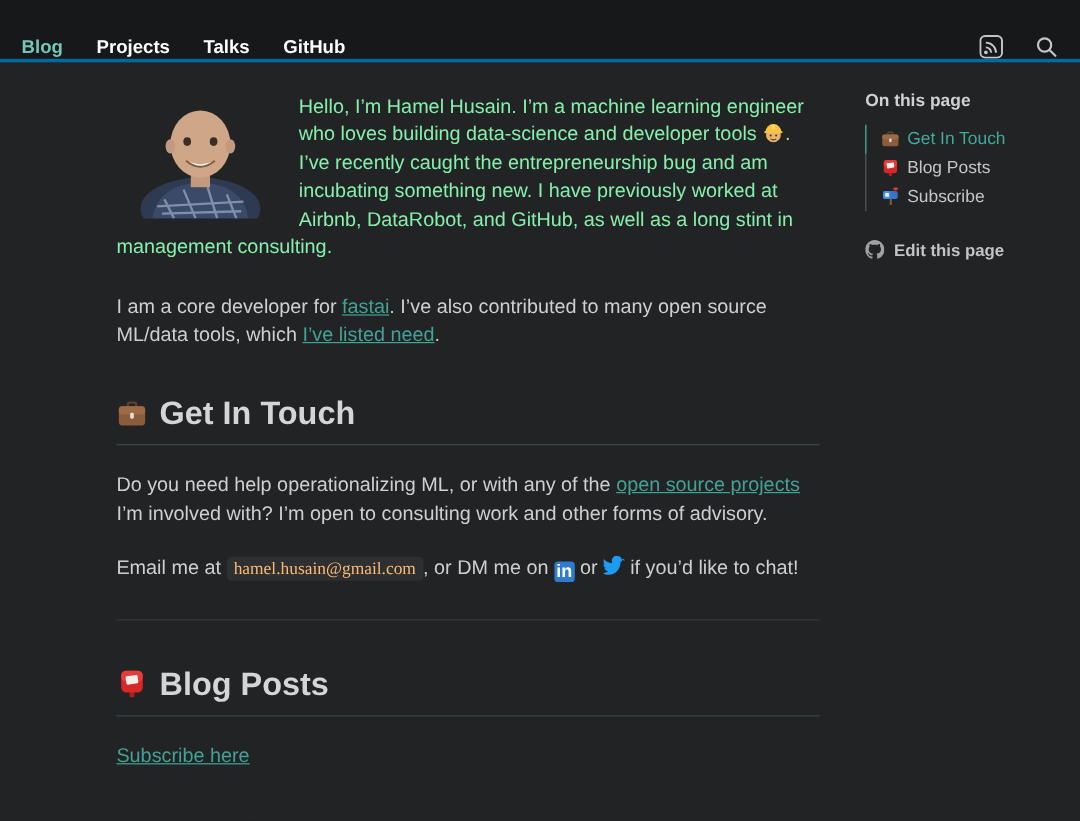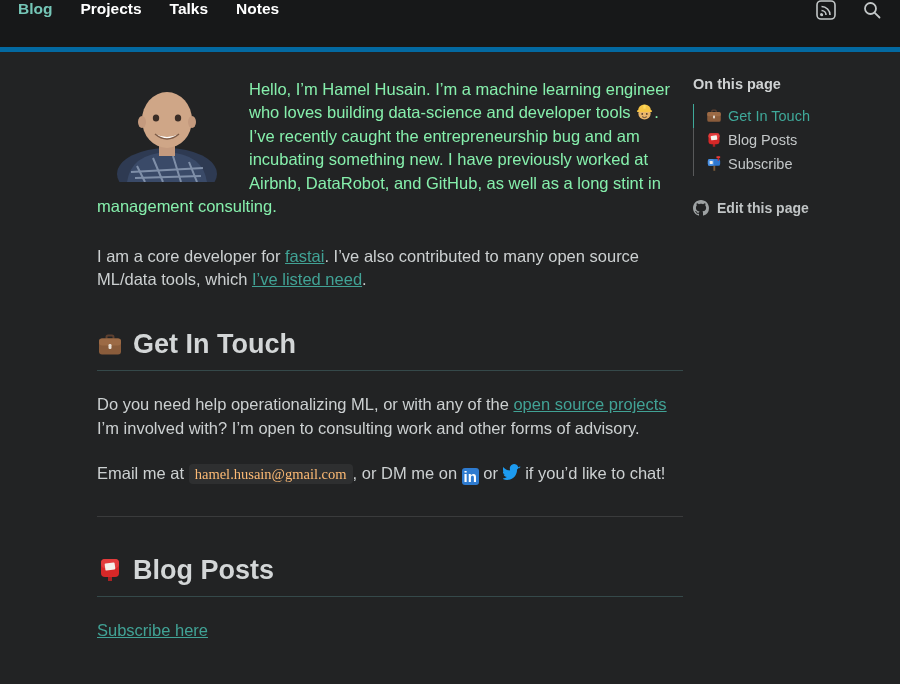--- a/index.html
+++ b/index.html
@@ -6,22 +6,22 @@
   html,body { width:900px; height:684px; overflow:hidden; }
   body {
     background:#222324;
     font-family:"Liberation Sans","DejaVu Sans",sans-serif;
     color:#d0d3d4;
     position:relative;
   }
   
   .navbar {
     position:absolute; top:0; left:0; width:900px; height:52px;
-    background:#171819; border-bottom:5px solid #0369a1;
-    display:flex; align-items:flex-start; padding:0 18px;
+    background:#171819; border-bottom:3px solid #0369a1;
+    display:flex; align-items:flex-end; padding:0 18px;
   }
   .nav-links { display:flex; gap:28px; align-items:center; }
   .nav-link {
     font-size:15.5px; font-weight:700; color:#ffffff;
     cursor:pointer; text-decoration:none;
   }
   .nav-link.active { color:#75c6b7; }
   .nav-right { margin-left:auto; display:flex; gap:26px; align-items:center; }
   .nav-icon { width:20px; height:20px; cursor:pointer; color:#c3c7c8; }
 
@@ -57,21 +57,21 @@
   .linkedin-badge {
     display:inline-block; width:17px; height:17px; vertical-align:-3px;
     background:#2e7bd0; border-radius:3px; color:#fff; font-weight:700;
     font-size:15px; text-align:center; line-height:17px; cursor:pointer;
   }
   hr.section-divider { border:none; border-top:1px solid #3a3b3c; margin:30px 0 0 0; }
 
   .subscribe-line { margin-top:24px; font-size:16.5px; }
 
   
-  .sidebar { position:absolute; left:672px; top:76px; width:180px;padding-left:21px; }
+  .sidebar { position:absolute; left:700px; top:76px; width:180px;padding-left:21px; }
   .toc-title { font-size:14.5px; font-weight:700; color:#cfd2d3; margin-bottom:12px; }
   .toc-list { border-left:1px solid #58595a; }
   .toc-item {
     display:flex; align-items:center; gap:6px;
     font-size:14.5px; color:#c3c7c8; padding:4px 0 4px 12px;
     margin-left:-1px; border-left:1px solid transparent; cursor:pointer;
   }
   .toc-item.active { color:#3fa99a; border-left-color:#3fa99a; }
   .toc-emoji { width:16px; height:16px; display:inline-block; flex:0 0 auto; }
   .edit-line {
@@ -81,21 +81,21 @@
   .gh-icon { width:16px; height:16px; color:#9ea2a3; }
 </style>
 </head>
 <body>
 
 <div class="navbar">
   <div class="nav-links">
     <a class="nav-link active">Blog</a>
     <a class="nav-link">Projects</a>
     <a class="nav-link">Talks</a>
-    <a class="nav-link">Notes</a>
+    <a class="nav-link">GitHub</a>
   </div>
   <div class="nav-right">
     <span class="nav-icon">
       <svg viewBox="0 0 20 20" fill="none" stroke="currentColor" stroke-width="1.6">
         <rect x="1" y="1" width="18" height="18" rx="4"></rect>
         <path d="M5.5 14.5a.2.2 0 0 0 .2.2" stroke-width="3" stroke-linecap="round"></path>
         <path d="M5.5 10.5a4.5 4.5 0 0 1 4.5 4.5M5.5 6.5a8.5 8.5 0 0 1 8.5 8.5"></path>
       </svg>
     </span>
     <span class="nav-icon">

